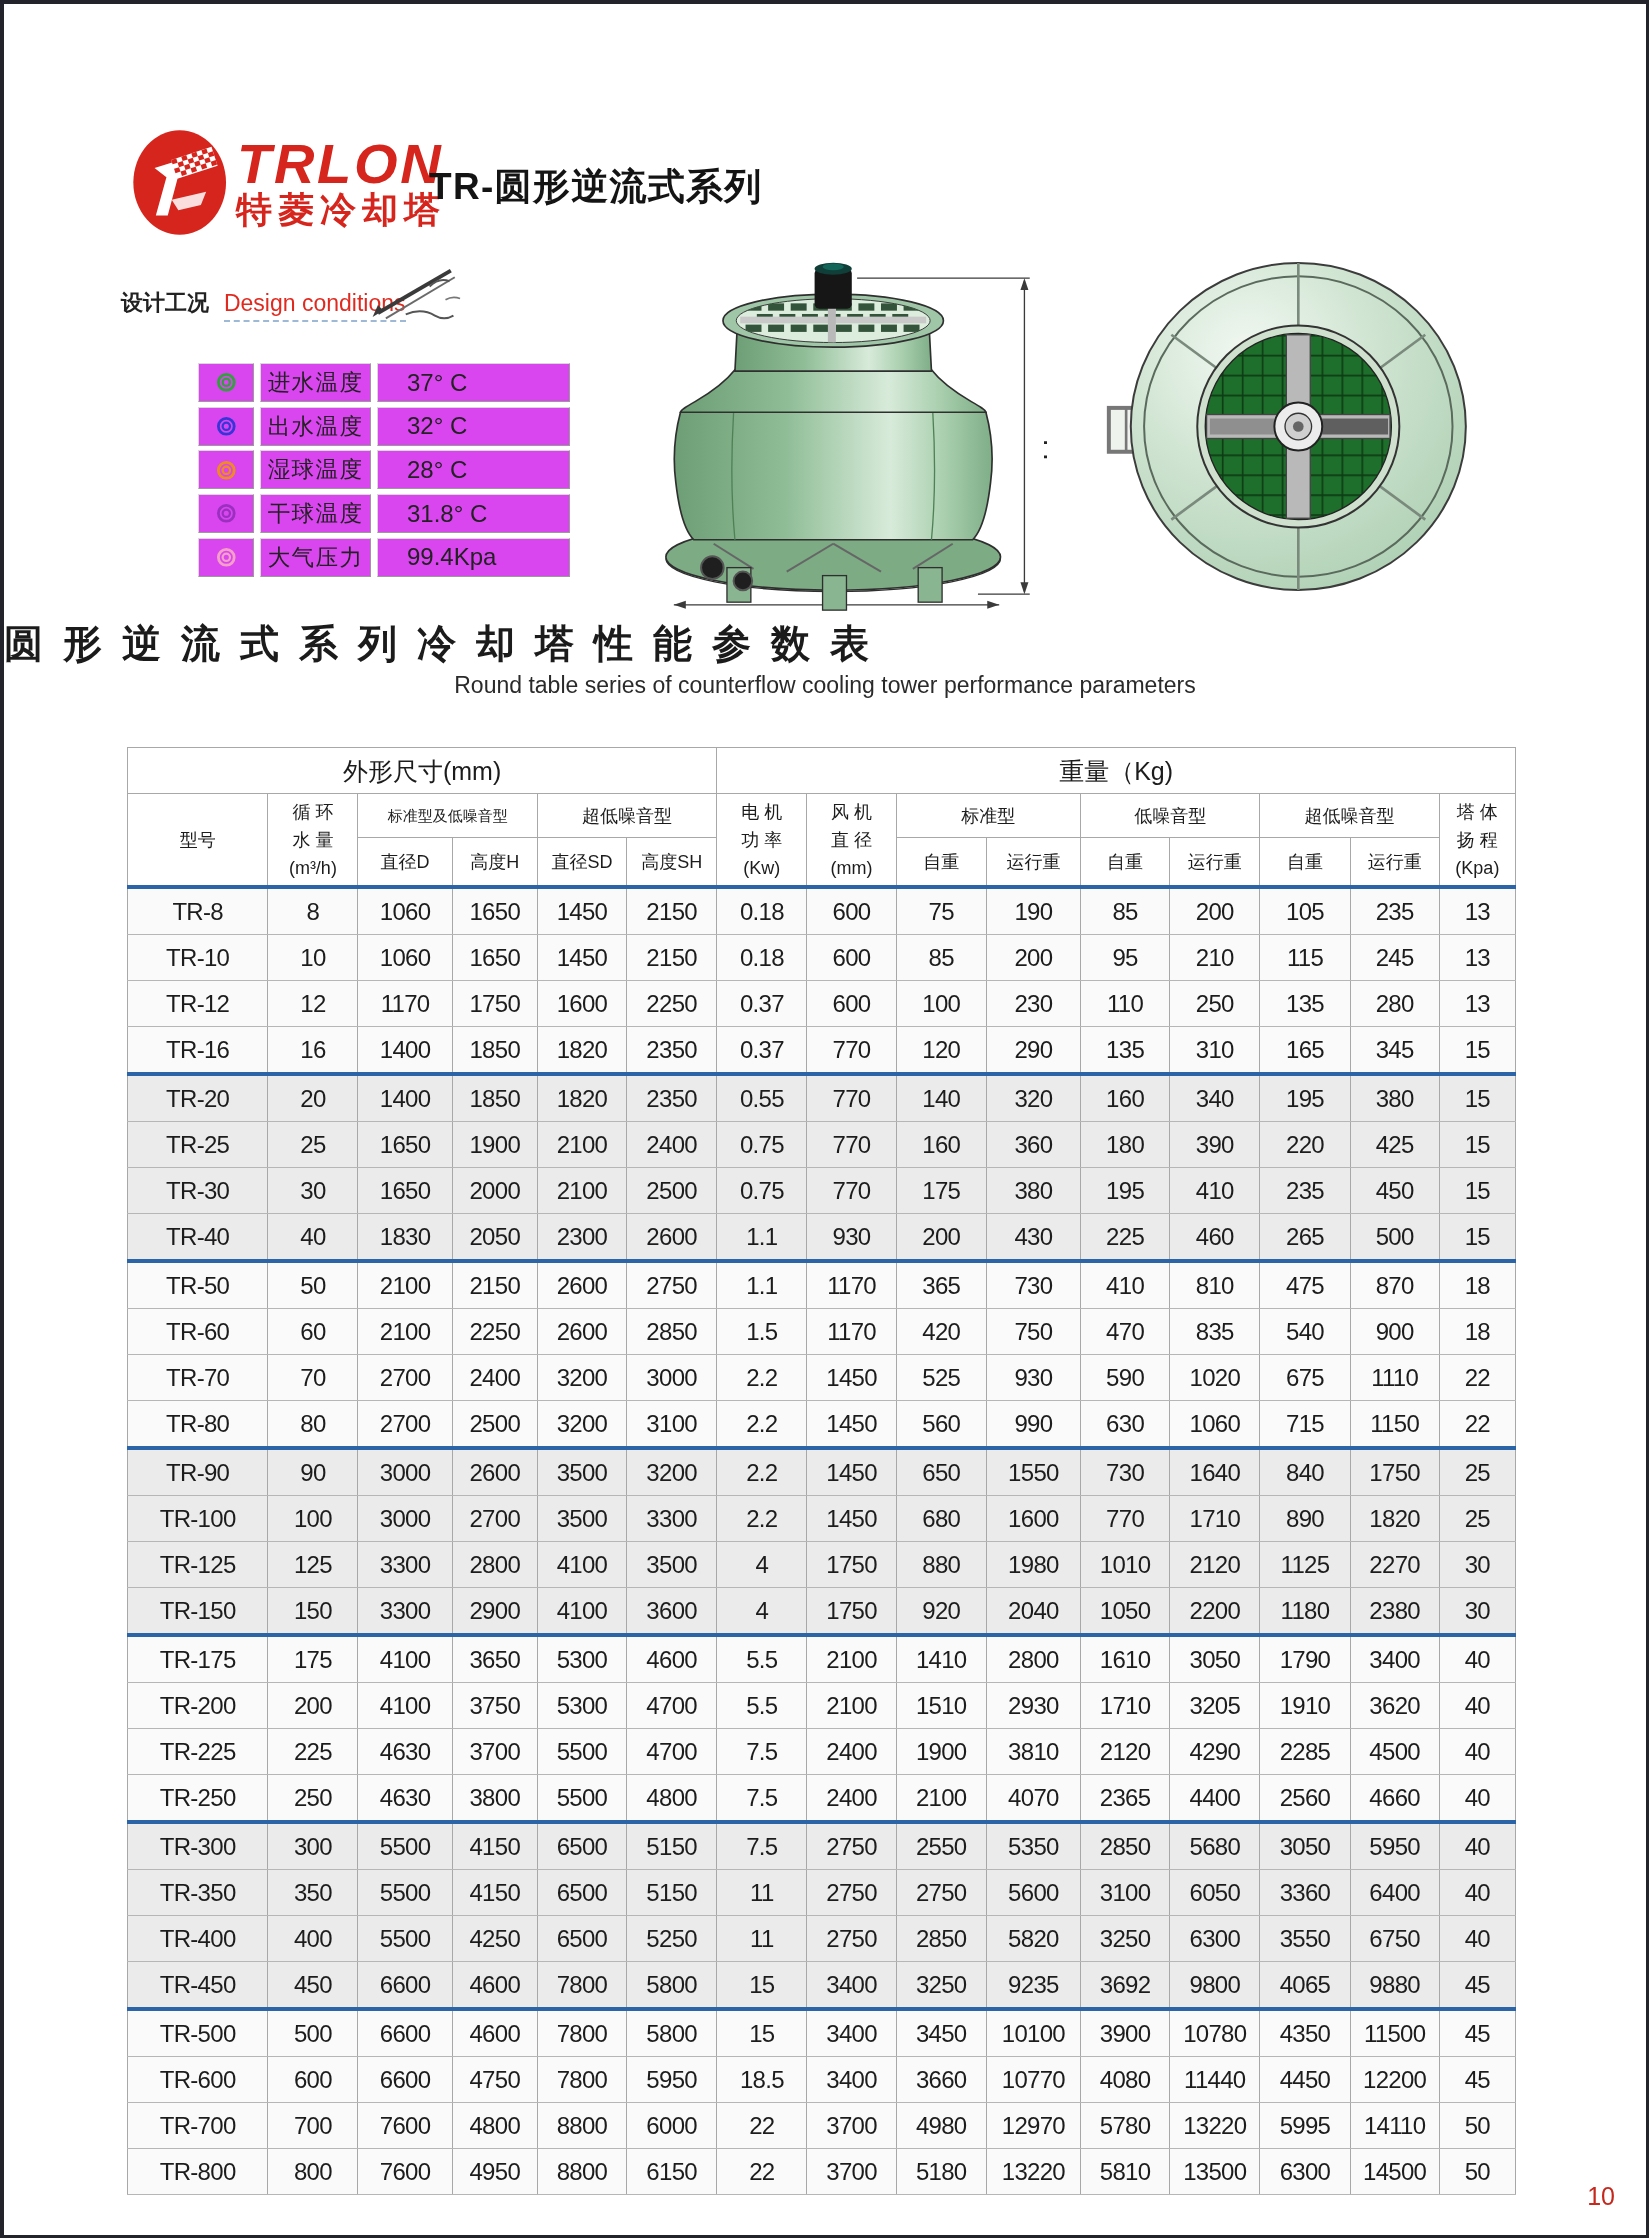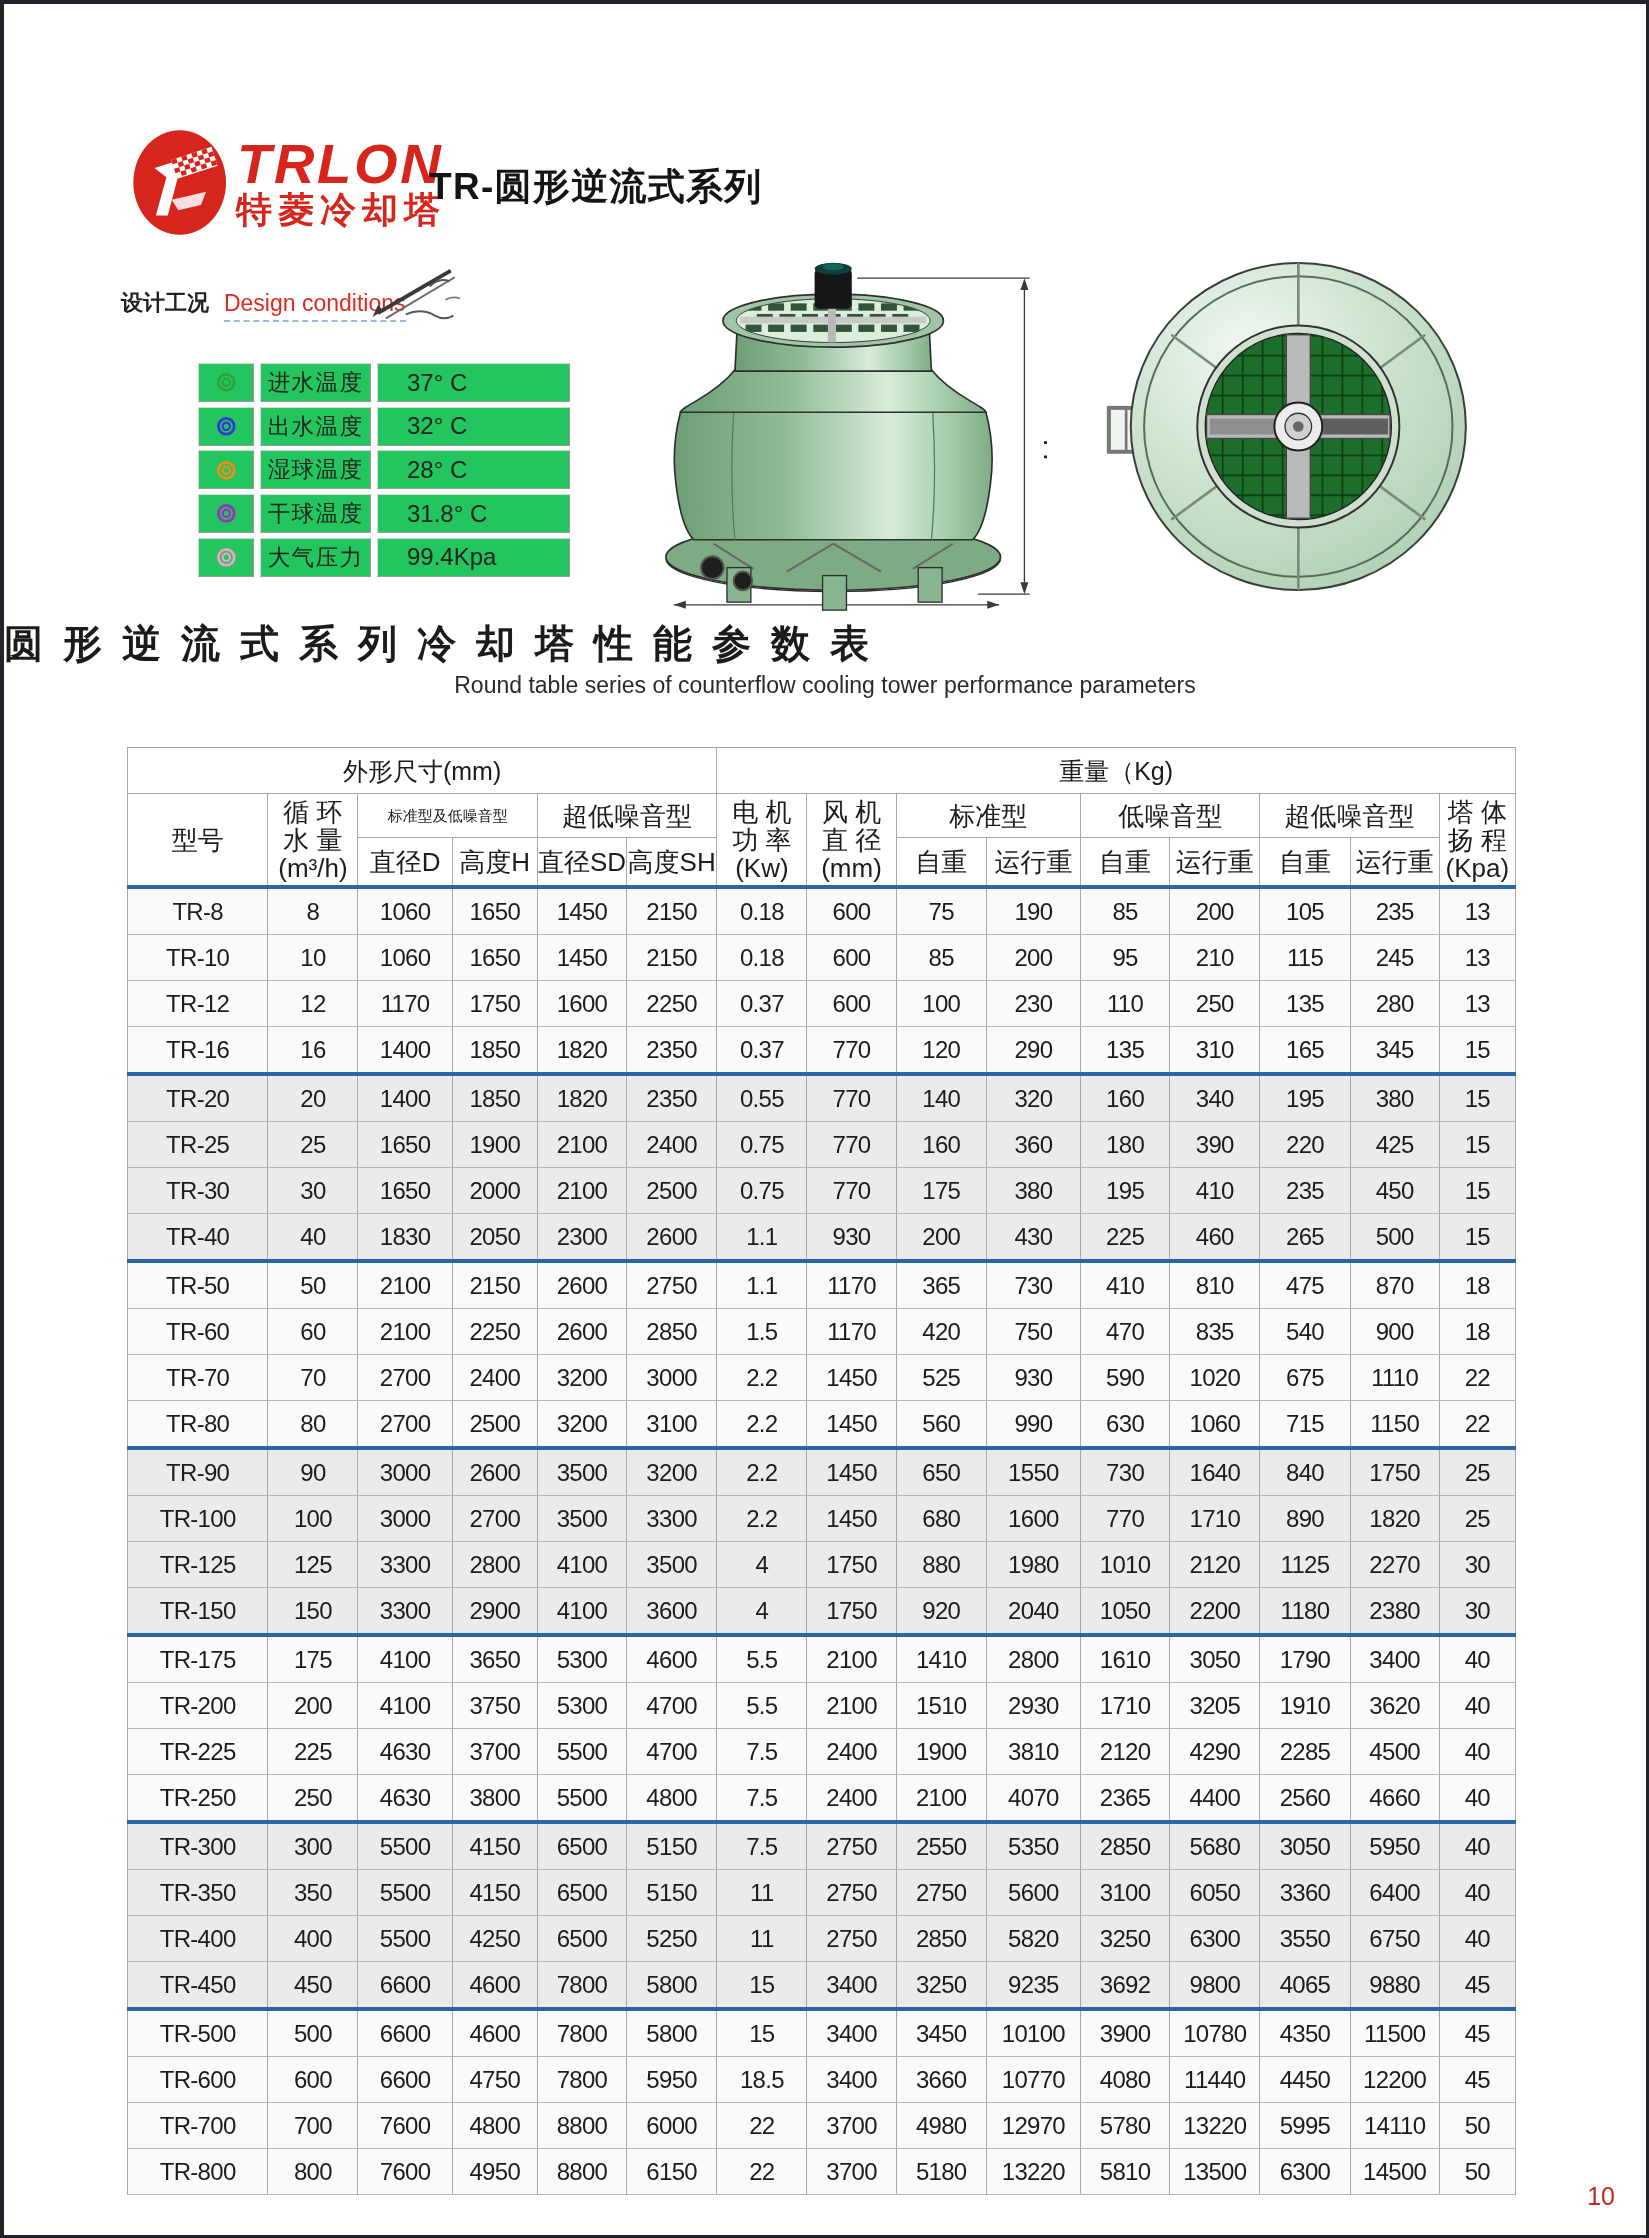--- a/index.html
+++ b/index.html
@@ -18,42 +18,42 @@
                 color:#141414;letter-spacing:1.3px;}
 
   
   .dc-head{position:absolute;left:117px;top:284px;height:60px;white-space:nowrap;}
   .dc-title-cn{font-size:22px;font-weight:bold;color:#222;vertical-align:middle;}
   .dc-title-en{font-size:23px;color:#e02a1f;margin-left:12px;vertical-align:middle;
                padding-bottom:4px;border-bottom:2px dashed #9db9d6;}
   .dc-pencil{position:absolute;left:362px;top:256px;width:106px;height:63px;}
   .dc-list{position:absolute;left:194px;top:359px;width:372px;}
   .cond-row{display:flex;gap:6px;margin-bottom:4.7px;}
-  .cond-box{background:#22c55e;border:1.3px solid #d9d9d5;border-right-color:#9a9a96;
+  .cond-box{background:#d946ef;border:1.3px solid #d9d9d5;border-right-color:#9a9a96;
             border-bottom-color:#9a9a96;height:37px;display:flex;align-items:center;text-align:right;}
   .cond-icon{width:58px;justify-content:center;}
   .cond-label{width:117px;justify-content:center;font-size:22.6px;color:#222;letter-spacing:1.3px;}
   .cond-value{width:174px;padding-left:29px;font-size:24px;color:#222;}
 
   
   .diagram-side{position:absolute;left:630px;top:254px;width:413px;height:355px;}
   .diagram-top{position:absolute;left:1098px;top:251px;width:374px;height:347px;}
 
   
   .tbl-title{position:absolute;left:0;top:613px;width:100%;text-align:left;
              font-size:39px;font-weight:bold;letter-spacing:20px;color:#1b1b1b;}
   .tbl-subtitle{position:absolute;left:0;top:668px;width:100%;text-align:center;
                 font-size:23px;color:#2a2a2a;}
 
   
   .ptable{position:absolute;left:123px;top:743px;border-collapse:collapse;
           table-layout:fixed;width:1389px;background:#fbfbfb;}
   .ptable th,.ptable td{border:0.7px solid #a8a8a8;text-align:center;vertical-align:middle;
           padding:0;font-weight:normal;color:#1c1c1c;overflow:hidden;}
-  .ptable thead th{background:#ffffff;font-size:26px;line-height:28px;}
+  .ptable thead th{background:#ffffff;font-size:18px;line-height:28px;}
   .ptable thead tr.band th{height:45px;font-size:25px;}
   .ptable thead tr.grp th{height:43px;}
   .ptable thead tr.leaf th{height:47px;}
   .ptable thead th.blue-under{border-bottom:4px solid #2b65a7;}
   .multiline{white-space:pre-line;}
   .ptable tbody td{height:45px;font-size:24px;background:#fafafa;
                    border-bottom:1.3px solid #b6b6b6;letter-spacing:-0.7px;}
   .ptable tbody tr.shade td{background:#ebebeb;}
   .ptable tbody tr.grp-end td{border-bottom:4px solid #2b65a7;}
 

